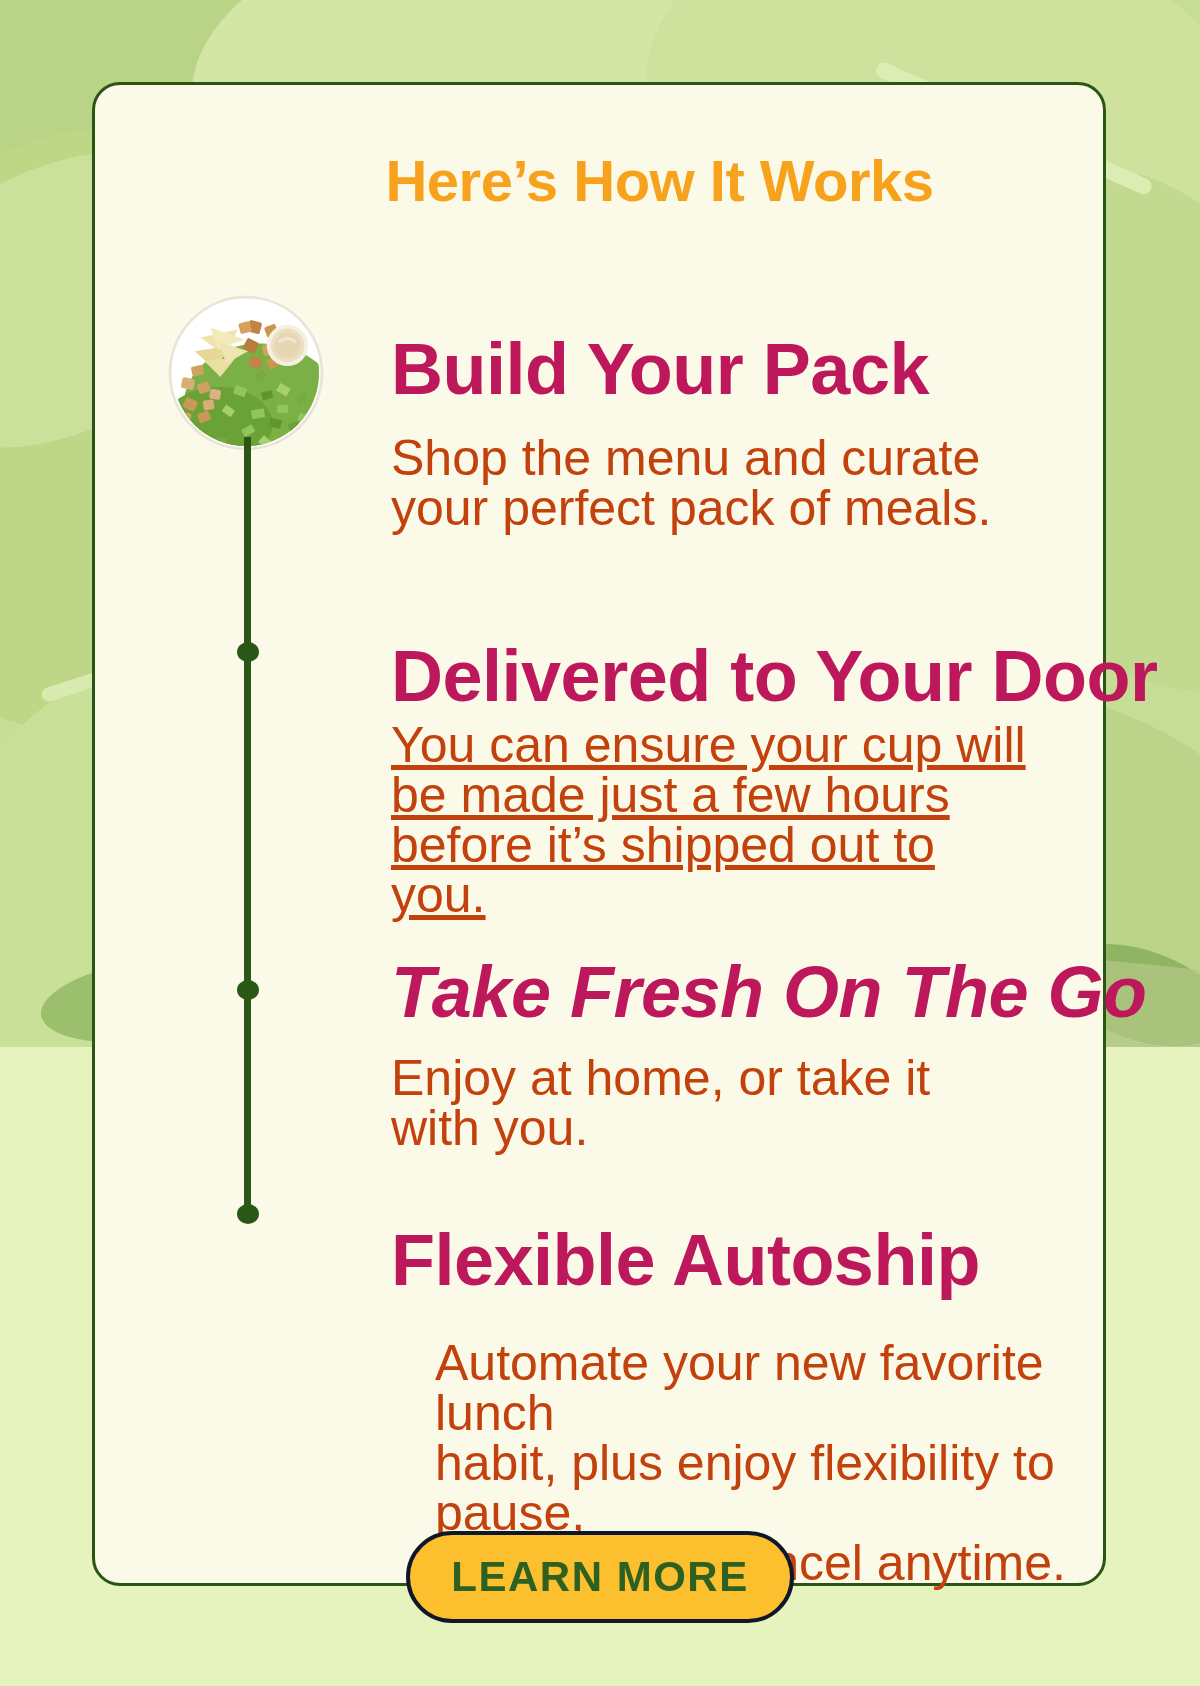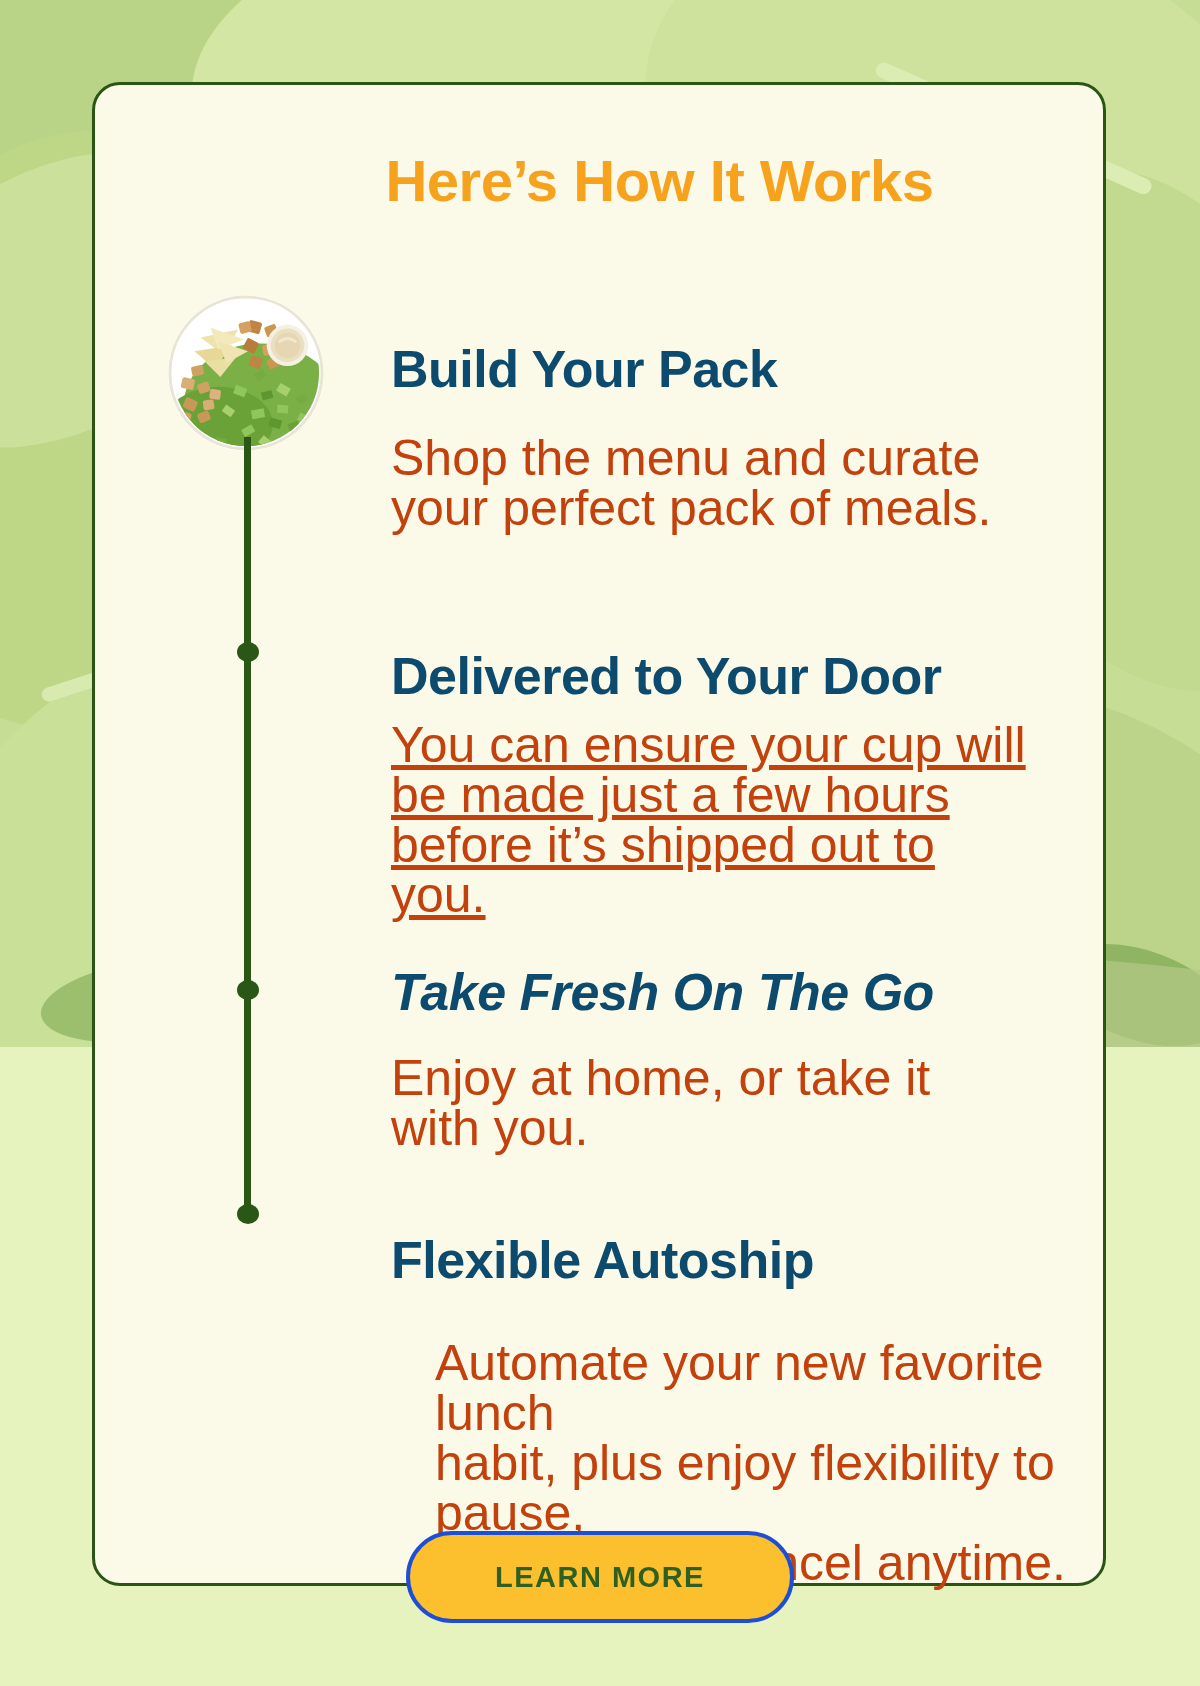--- a/index.html
+++ b/index.html
@@ -14,33 +14,33 @@
         letter-spacing:-0.5px;}
   .salad{position:absolute;left:167px;top:294px;width:158px;height:158px;}
   .tl-line{position:absolute;left:244px;top:437px;width:7px;height:777px;
         background:#2b5716;}
   .tl-dot{position:absolute;width:22px;height:20px;border-radius:50%;
         background:#2b5716;}
   .dot1{left:237px;top:642px;}
   .dot2{left:237px;top:980px;}
   .dot3{left:237px;top:1204px;}
   .step-heading{position:absolute;left:391px;width:660px;
-        font-size:52px;line-height:52px;font-weight:bold;color:#0c4a6e;
+        font-size:72px;line-height:52px;font-weight:bold;color:#be185d;
         letter-spacing:-0.5px;white-space:nowrap;}
   .step-body{position:absolute;left:391px;width:640px;
         font-size:50px;line-height:50px;color:#c2410c;white-space:pre-line;}
   .h1{top:343px;} .b1{top:433px;}
   .h2{top:650px;} .b2{top:720px;text-decoration:underline;}
   .h3{top:966px;font-style:italic;} .b3{top:1053px;}
   .h4{top:1234px;} .b4{top:1338px;margin-left:44px;}
   .cta{position:absolute;left:406px;top:1531px;width:388px;height:92px;
-       background:#fcbf2d;border:4px solid #1d4ed8;border-radius:50px;
+       background:#fcbf2d;border:4px solid #0f172a;border-radius:50px;
        box-sizing:border-box;display:flex;align-items:center;justify-content:center;
        font-family:"Liberation Sans",sans-serif;
-       font-size:29px;font-weight:bold;color:#2d6021;letter-spacing:1.5px;
+       font-size:42px;font-weight:bold;color:#2d6021;letter-spacing:1.5px;
        cursor:pointer;padding:0;}
 </style>
 </head>
 <body>
 
 <div class="stage">
 
   <svg class="photo-bg" viewBox="0 0 1200 1047" preserveAspectRatio="none" aria-hidden="true">
     <rect x="0" y="0" width="1200" height="1047" fill="#c6dd96"></rect>
     <ellipse cx="140" cy="150" rx="280" ry="200" fill="#b9d487" transform="rotate(-22 140 150)"></ellipse>

